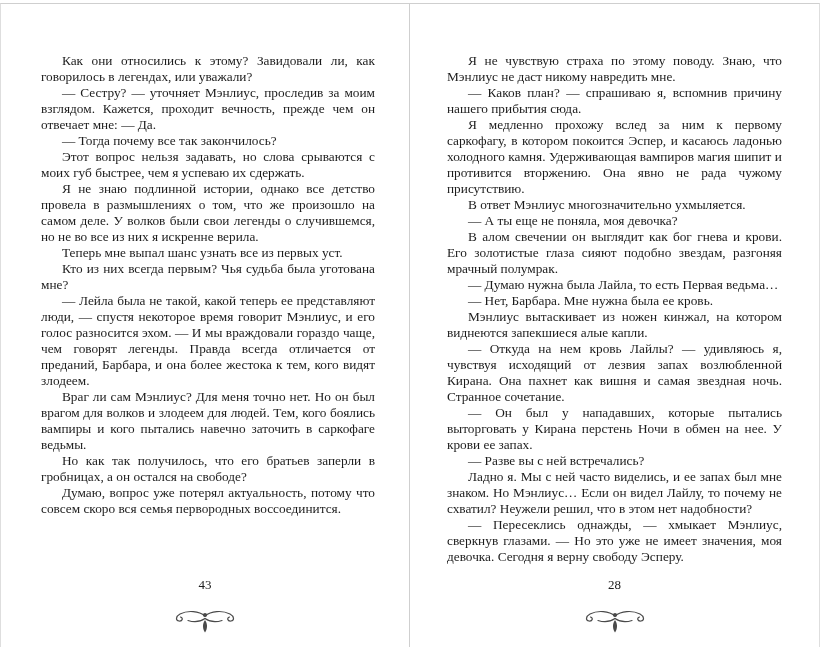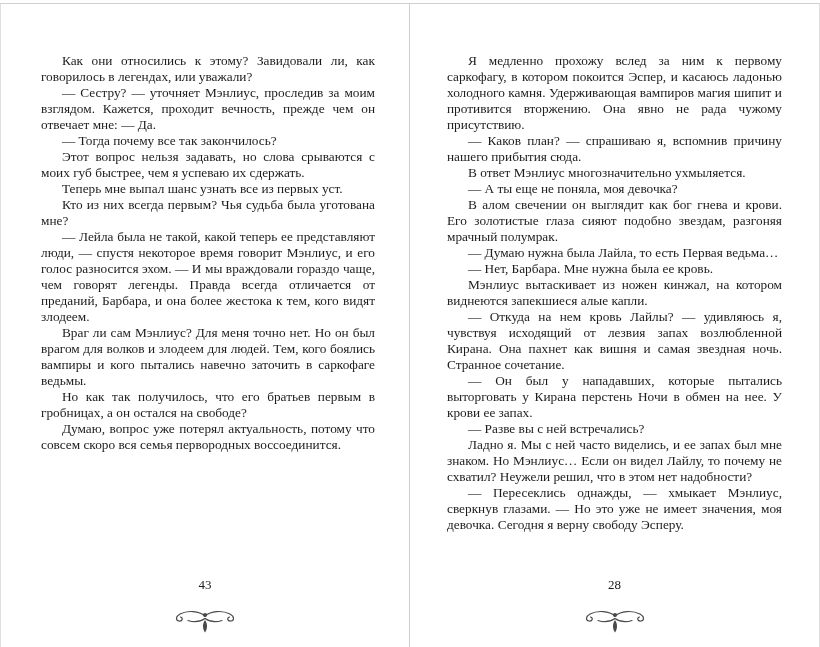--- a/index.html
+++ b/index.html
@@ -56,25 +56,26 @@
 <body>
 
 <div class="spread">
 
   <div class="page page--left">
     <div class="page-text">
         <p class="para">Как они относились к этому? Завидовали ли, как говорилось в легендах, или уважали?</p>
         <p class="para">— Сестру? — уточняет Мэнлиус, проследив за моим взглядом. Кажется, проходит вечность, прежде чем он отвечает мне: — Да.</p>
         <p class="para">— Тогда почему все так закончилось?</p>
         <p class="para">Этот вопрос нельзя задавать, но слова срываются с моих губ быстрее, чем я успеваю их сдержать.</p>
+        <p class="para">Я не знаю подлинной истории, однако все детство провела в размышлениях о том, что же произошло на самом деле. У волков были свои легенды о случившемся, но не во все из них я искренне верила.</p>
         <p class="para">Теперь мне выпал шанс узнать все из первых уст.</p>
         <p class="para">Кто из них всегда первым? Чья судьба была уготована мне?</p>
         <p class="para">— Лейла была не такой, какой теперь ее представляют люди, — спустя некоторое время говорит Мэнлиус, и его голос разносится эхом. — И мы враждовали гораздо чаще, чем говорят легенды. Правда всегда отличается от преданий, Барбара, и она более жестока к тем, кого видят злодеем.</p>
         <p class="para">Враг ли сам Мэнлиус? Для меня точно нет. Но он был врагом для волков и злодеем для людей. Тем, кого боялись вампиры и кого пытались навечно заточить в саркофаге ведьмы.</p>
-        <p class="para">Но как так получилось, что его братьев первым в гробницах, а он остался на свободе?</p>
+        <p class="para">Но как так получилось, что его братьев заперли в гробницах, а он остался на свободе?</p>
         <p class="para">Думаю, вопрос уже потерял актуальность, потому что совсем скоро вся семья первородных воссоединится.</p>
       </div>
     <div class="page-footer">
       <div class="page-number">43</div>
       <div class="ornament">
         <svg width="70" height="29" viewBox="0 0 70 29" aria-hidden="true">
           <g stroke="#4a4a4a" fill="none" stroke-width="1.2" stroke-linecap="round">
             <path d="M35,9 C29,4 18,3 10,7 C5.5,9.5 5.5,13.5 9,14 C12.5,14.5 13.5,11 10.5,10"></path>
             <path d="M35,9 C41,4 52,3 60,7 C64.5,9.5 64.5,13.5 61,14 C57.5,14.5 56.5,11 59.5,10"></path>
             <path d="M35,11.5 C30,15 24,15.5 18,13.5"></path>
@@ -82,22 +83,23 @@
           </g>
           <path d="M35,13 C32.3,17 32.3,21.5 35,25.5 C37.7,21.5 37.7,17 35,13" fill="#4a4a4a"></path>
           <circle cx="35" cy="8" r="2.1" fill="#4a4a4a"></circle>
         </svg>
       </div>
     </div>
   </div>
 
   <div class="page page--right">
     <div class="page-text">
+        <p class="para">Я не чувствую страха по этому поводу. Знаю, что Мэнлиус не даст никому навредить мне.</p>
+        <p class="para">— Каков план? — спрашиваю я, вспомнив причину нашего прибытия сюда.</p>
         <p class="para">Я медленно прохожу вслед за ним к первому саркофагу, в котором покоится Эспер, и касаюсь ладонью холодного камня. Удерживающая вампиров магия шипит и противится вторжению. Она явно не рада чужому присутствию.</p>
-        <p class="para">— Каков план? — спрашиваю я, вспомнив причину нашего прибытия сюда.</p>
         <p class="para">В ответ Мэнлиус многозначительно ухмыляется.</p>
         <p class="para">— А ты еще не поняла, моя девочка?</p>
         <p class="para">В алом свечении он выглядит как бог гнева и крови. Его золотистые глаза сияют подобно звездам, разгоняя мрачный полумрак.</p>
         <p class="para">— Думаю нужна была Лайла, то есть Первая ведьма…</p>
         <p class="para">— Нет, Барбара. Мне нужна была ее кровь.</p>
         <p class="para">Мэнлиус вытаскивает из ножен кинжал, на котором виднеются запекшиеся алые капли.</p>
         <p class="para">— Откуда на нем кровь Лайлы? — удивляюсь я, чувствуя исходящий от лезвия запах возлюбленной Кирана. Она пахнет как вишня и самая звездная ночь. Странное сочетание.</p>
         <p class="para">— Он был у нападавших, которые пытались выторговать у Кирана перстень Ночи в обмен на нее. У крови ее запах.</p>
         <p class="para">— Разве вы с ней встречались?</p>
         <p class="para">Ладно я. Мы с ней часто виделись, и ее запах был мне знаком. Но Мэнлиус… Если он видел Лайлу, то почему не схватил? Неужели решил, что в этом нет надобности?</p>

